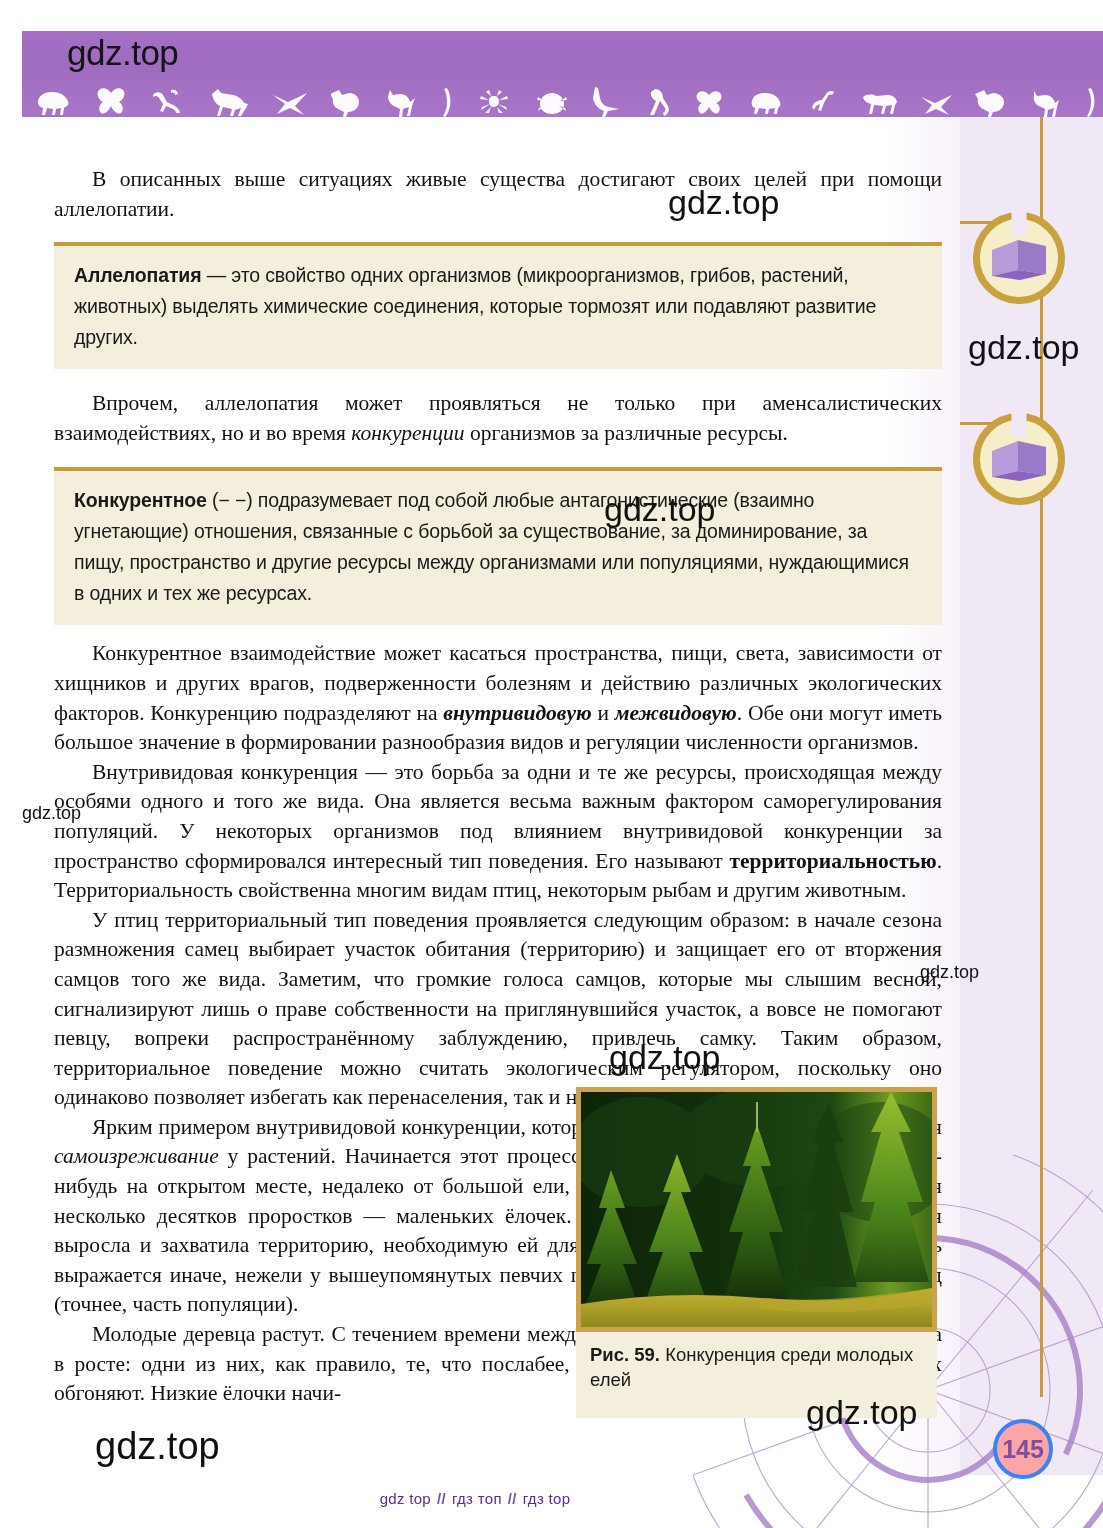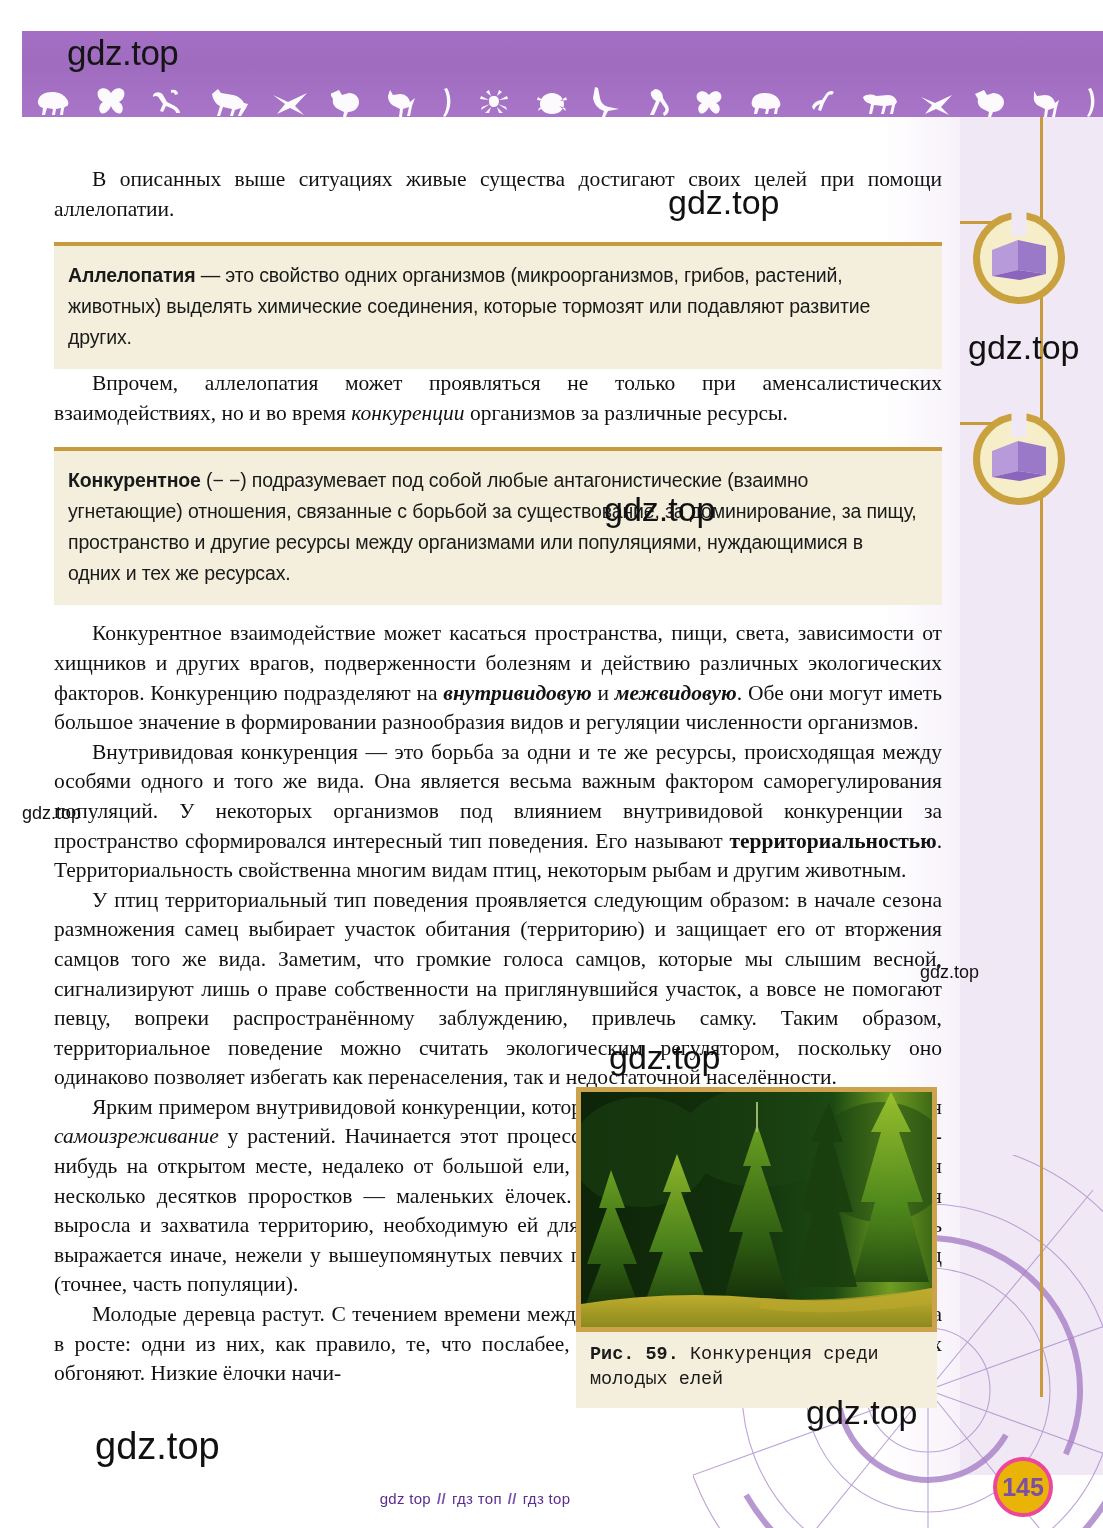--- a/index.html
+++ b/index.html
@@ -109,21 +109,21 @@
     text-align: justify;
     text-indent: 38px;
     -webkit-hyphens: none; hyphens: none;
   }
 
   
   .defbox {
     position: relative;
     background: #f3efdc;
     border-top: 4px solid #c79a3e;
-    padding: 14px 22px 16px 14px;
+    padding: 14px 22px 16px 20px;
     font-family: "Liberation Sans", sans-serif;
     font-size: 19.5px;
     line-height: 31px;
     color: #1a1a1a;
     letter-spacing: -0.15px;
   }
   .defbox b { font-weight: 700; }
 
   
   .figure {
@@ -132,35 +132,35 @@
   }
   .figure .photo {
     width: 361px; height: 245px;
     border: 5px solid #cda24d;
     position: relative;
     overflow: hidden;
     background: #123008;
   }
   .figure .caption {
     background: #f3efdc;
-    padding: 10px 12px 16px 14px;
-    font-family: Liberation Mono, monospace;
+    padding: 10px 12px 26px 14px;
+    font-family: Liberation Sans, sans-serif;
     font-size: 18.5px;
     line-height: 25px;
     color: #1a1a1a;
   }
   .figure .caption b { font-weight: 700; }
 
   
   .pagenum {
-    position: absolute; left: 993px; top: 1457px;
+    position: absolute; left: 993px; top: 1419px;
     width: 60px; height: 60px;
     border-radius: 50%;
-    background: #eab308;
-    border: 4px solid #ec4899;
+    background: #fca5a5;
+    border: 4px solid #3b82f6;
     display: flex; align-items: center; justify-content: center;
     font-family: "Liberation Sans", sans-serif;
     font-size: 25px; font-weight: 700;
     color: #7b4fa3;
   }
 
   
   .wm {
     position: absolute;
     font-family: "Liberation Sans", sans-serif;
@@ -302,21 +302,21 @@
     </div>
 
     <div class="col">
 
       <p class="body" style="margin-top:31px;">В описанных выше ситуациях живые существа достигают своих целей при помощи аллелопатии.</p>
 
       <div class="defbox" style="margin-top:18px;">
         <b>Аллелопатия</b><span> — это свойство одних организмов (микроорганизмов, грибов, растений, животных) выделять химические соединения, которые тормозят или подавляют развитие других.</span>
       </div>
 
-      <p class="body" style=""><span>Впрочем, аллелопатия может проявляться не только при аменсалистических взаимодействиях, но и во время </span><i>конкуренции</i><span> организмов за различные ресурсы.</span></p>
+      <p class="body" style="margin-top:20px;"><span>Впрочем, аллелопатия может проявляться не только при аменсалистических взаимодействиях, но и во время </span><i>конкуренции</i><span> организмов за различные ресурсы.</span></p>
 
       <div class="defbox" style="margin-top:19px;">
         <b>Конкурентное</b>&nbsp;<span>(− −)</span><span> подразумевает под собой любые антагонистические (взаимно угнетающие) отношения, связанные с борьбой за существование, за доминирование, за пищу, пространство и другие ресурсы между организмами или популяциями, нуждающимися в одних и тех же ресурсах.</span>
       </div>
 
       <p class="body" style="margin-top:14px;"><span>Конкурентное взаимодействие может касаться пространства, пищи, света, зависимости от хищников и других врагов, подверженности болезням и действию различных экологических факторов. Конкуренцию подразделяют на </span><i style="font-weight:700">внутривидовую</i><span> и </span><i style="font-weight:700">межвидовую</i><span>. Обе они могут иметь большое значение в формировании разнообразия видов и регуляции численности организмов.</span></p>
 
       <p class="body"><span>Внутривидовая конкуренция — это борьба за одни и те же ресурсы, происходящая между особями одного и того же вида. Она является весьма важным фактором саморегулирования популяций. У некоторых организмов под влиянием внутривидовой конкуренции за пространство сформировался интересный тип поведения. Его называют </span><b>территориальностью</b><span>. Территориальность свойственна многим видам птиц, некоторым рыбам и другим животным.</span></p>
 
       <p class="body">У птиц территориальный тип поведения проявляется следующим образом: в начале сезона размножения самец выбирает участок обитания (территорию) и защищает его от вторжения самцов того же вида. Заметим, что громкие голоса самцов, которые мы слышим весной, сигнализируют лишь о праве собственности на приглянувшийся участок, а вовсе не помогают певцу, вопреки распространённому заблуждению, привлечь самку. Таким образом, территориальное поведение можно считать экологическим регулятором, поскольку оно одинаково позволяет избегать как перенаселения, так и недостаточной населённости.</p>

